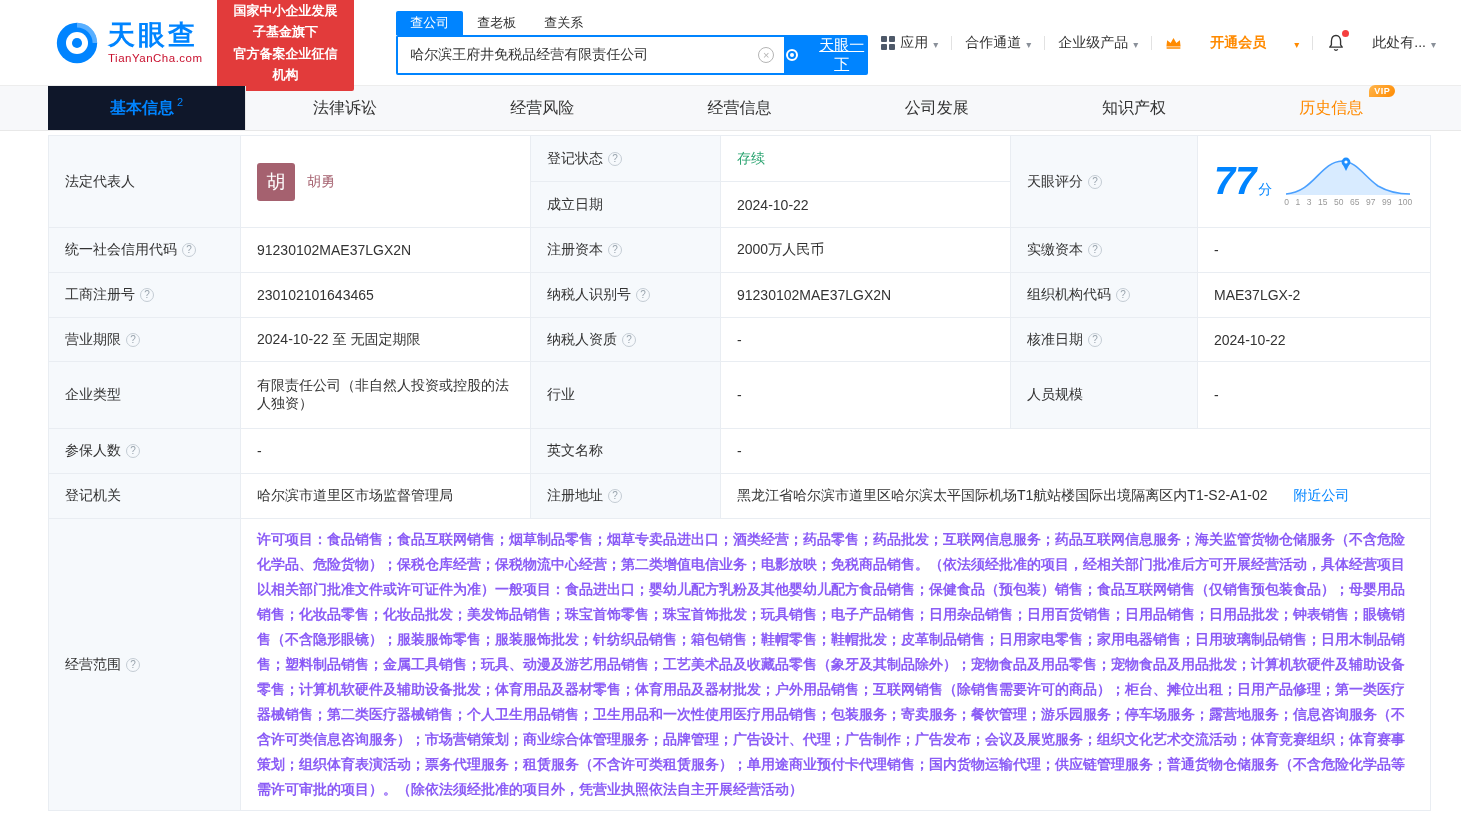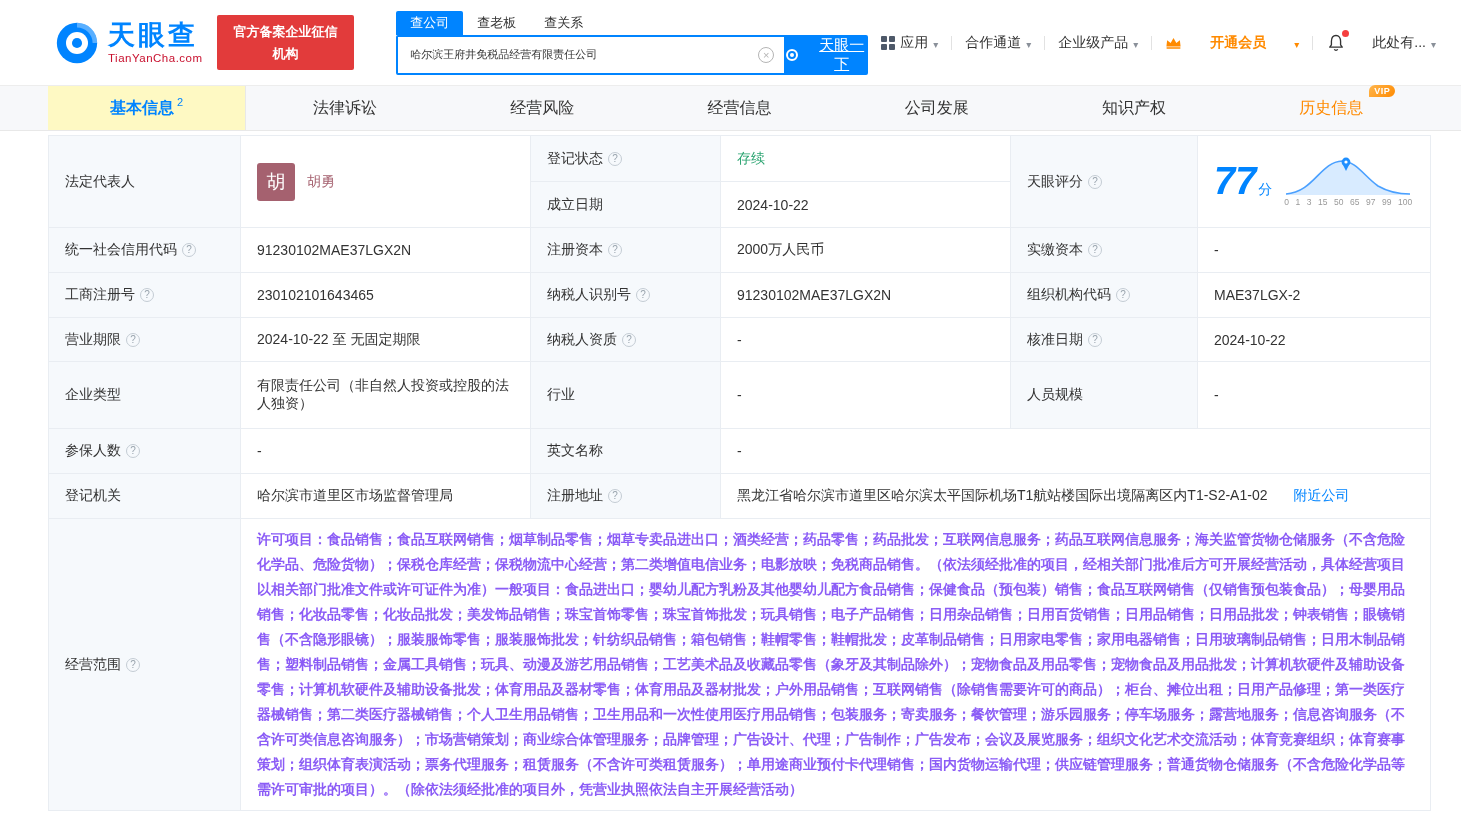--- a/index.html
+++ b/index.html
@@ -14,21 +14,21 @@
   .gov-badge { margin-left:14px; background:#e23b3b; color:#fff; font-size:13px; line-height:1.65;
     padding:6px 12px; text-align:center; border-radius:2px; font-weight:600; }
 
   .search-area { margin-left:42px; display:flex; flex-direction:column; }
   .search-tabs { display:flex; }
   .search-tab { font-size:13px; padding:3px 14px; cursor:pointer; color:#333; }
   .search-tab.active { background:#0084ff; color:#fff; border-radius:2px 2px 0 0; }
   .search-row { display:flex; }
   .search-box { width:390px; height:40px; border:2px solid #0084ff; background:#fff;
     display:flex; align-items:center; border-radius:2px 0 0 2px; }
-  .search-box input { flex:1; border:none; outline:none; font-size:11px; padding:0 12px;
+  .search-box input { flex:1; border:none; outline:none; font-size:14px; padding:0 12px;
     color:#333; font-family:inherit; background:transparent; }
   .clear-icon { width:16px; height:16px; border:1px solid #b5b5b5; border-radius:50%;
     color:#b5b5b5; font-size:11px; line-height:14px; text-align:center; margin-right:10px; cursor:pointer; flex:none;}
   .clear-icon::before { content:"×"; }
   .search-btn { width:82px; height:40px; background:#0084ff; color:#fff; border:none; font-size:15px;
     font-family:inherit; cursor:pointer; border-radius:0 2px 2px 0; display:flex; align-items:center; justify-content:center; gap:17px;text-decoration:underline;}
   .btn-logo { width:12px; height:12px; border:2px solid #fff; border-radius:50%; position:relative; flex:none;}
   .btn-logo::after { content:""; position:absolute; left:2px; top:2px; width:4px; height:4px; background:#fff; border-radius:50%; }
 
   .top-nav { margin-left:auto; display:flex; align-items:center; padding-right:12px; font-size:14px; }
@@ -40,21 +40,21 @@
   .grid-icon { display:grid; grid-template-columns:6px 6px; gap:2px; }
   .grid-icon i { width:6px; height:6px; background:#4e5969; border-radius:1px; }
   .bell-wrap { position:relative; display:inline-flex; }
   .bell-dot { position:absolute; top:-3px; right:-3px; width:7px; height:7px; background:#f53f3f; border-radius:50%; }
 
   
   .page-tabs { height:46px; display:flex; background:#f7f8fa; border-top:1px solid #ededed;
     border-bottom:1px solid #e8e8e8; padding:0 31px 0 48px; }
   .page-tab { flex:1; display:flex; align-items:center; justify-content:center; font-size:16px;
     color:#333; cursor:pointer; position:relative; }
-  .page-tab.active { background:#fef9c3; color:#0084ff; font-weight:700; border-right:1px solid #e8e8e8; }
+  .page-tab.active { background:#0f172a; color:#0084ff; font-weight:700; border-right:1px solid #e8e8e8; }
   .tab-badge { font-size:11px; color:#0084ff; margin-left:3px; transform:translateY(-6px); font-weight:400; }
   .page-tab.history { color:#ff8a00; }
   .hist { position:relative; }
   .vip-tag { position:absolute; top:-13px; right:-32px; background:linear-gradient(135deg,#ffb64d,#ff8a00);
     color:#fff; font-size:9px; font-weight:700; padding:1px 5px; border-radius:7px 7px 7px 1px; letter-spacing:.5px;}
 
   
   .info-table { width:1382px; margin:4px 31px 0 48px; border-collapse:collapse; table-layout:fixed; font-size:14px; }
   .info-table td { border:1px solid #e9edf2; padding:8px 16px; vertical-align:middle; word-break:break-all; color:#333; }
   .info-table td.label { background:#f6f9fc; }
@@ -91,20 +91,21 @@
       <circle cx="24" cy="24" r="5.5" fill="#0084ff"></circle>
       <path d="M24 2 A22 22 0 0 1 46 24 L41 24 A17 17 0 0 0 24 7 Z" fill="#fff" opacity="0.35"></path>
     </svg>
     <div class="logo-text">
       <div class="logo-cn">天眼查</div>
       <div class="logo-en">TianYanCha.com</div>
     </div>
   </div>
 
   <div class="gov-badge">
+    <div>国家中小企业发展子基金旗下</div>
     <div>官方备案企业征信机构</div>
   </div>
 
   <div class="search-area">
     <div class="search-tabs">
       <span class="search-tab active">查公司</span>
       <span class="search-tab">查老板</span>
       <span class="search-tab">查关系</span>
     </div>
     <div class="search-row">

